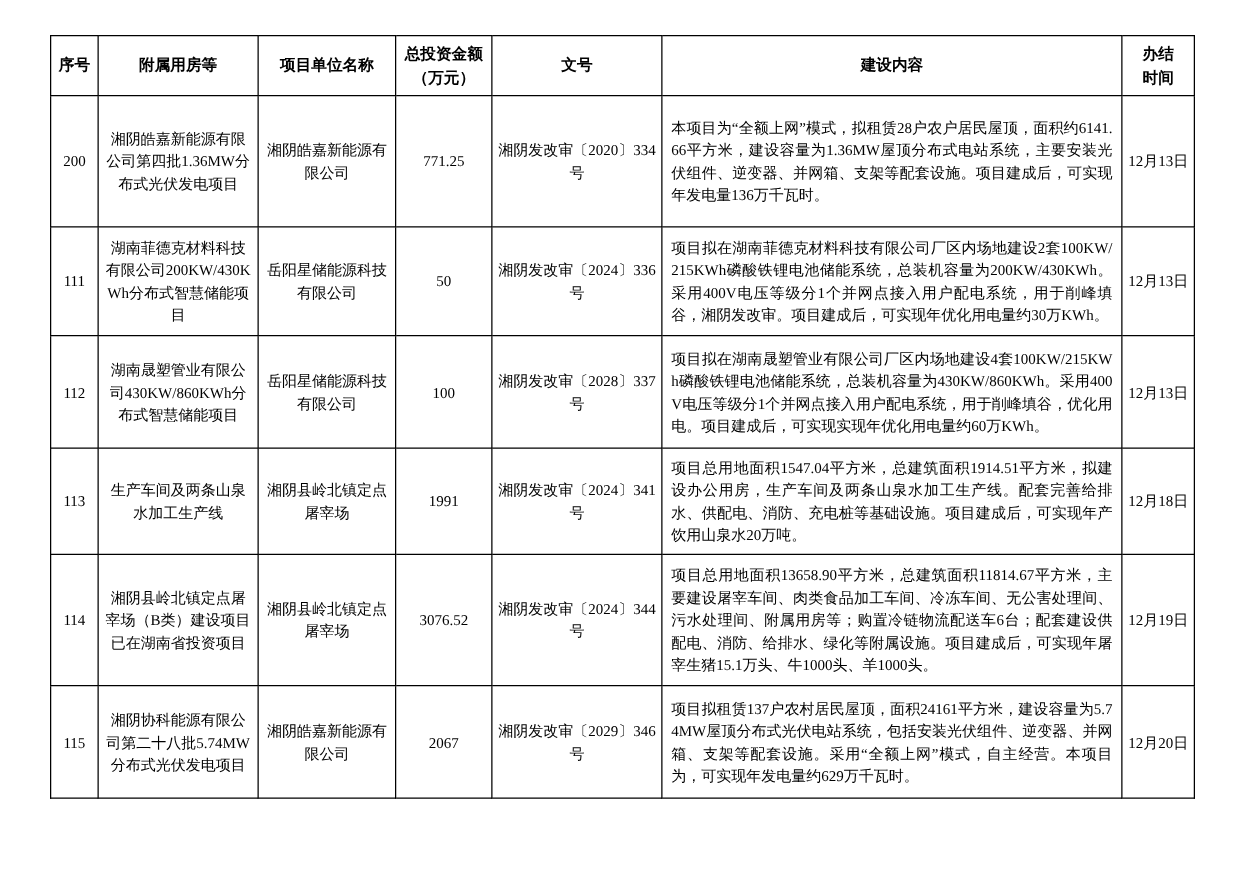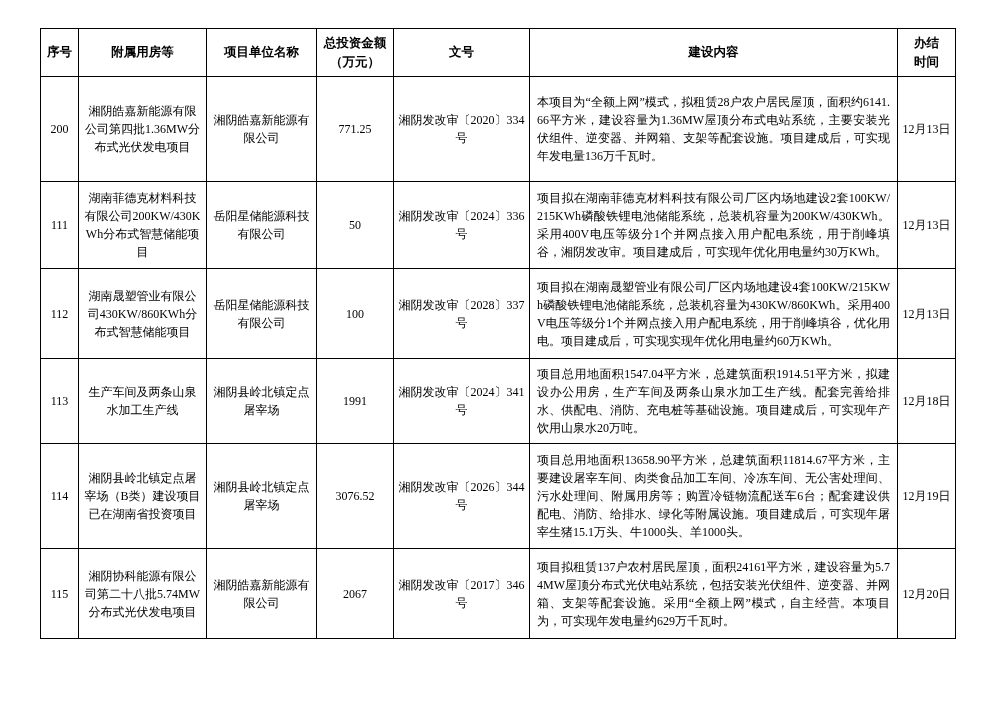--- a/index.html
+++ b/index.html
@@ -122,28 +122,28 @@
         <td>1991</td>
         <td>湘阴发改审〔2024〕341号</td>
         <td class="content-cell">项目总用地面积1547.04平方米，总建筑面积1914.51平方米，拟建设办公用房，生产车间及两条山泉水加工生产线。配套完善给排水、供配电、消防、充电桩等基础设施。项目建成后，可实现年产饮用山泉水20万吨。</td>
         <td>12月18日</td>
       </tr>
       <tr class="row-h-114">
         <td>114</td>
         <td>湘阴县岭北镇定点屠宰场（B类）建设项目已在湖南省投资项目</td>
         <td>湘阴县岭北镇定点屠宰场</td>
         <td>3076.52</td>
-        <td>湘阴发改审〔2026〕344号</td>
+        <td>湘阴发改审〔2024〕344号</td>
         <td class="content-cell">项目总用地面积13658.90平方米，总建筑面积11814.67平方米，主要建设屠宰车间、肉类食品加工车间、冷冻车间、无公害处理间、污水处理间、附属用房等；购置冷链物流配送车6台；配套建设供配电、消防、给排水、绿化等附属设施。项目建成后，可实现年屠宰生猪15.1万头、牛1000头、羊1000头。</td>
         <td>12月19日</td>
       </tr>
       <tr class="row-h-115">
         <td>115</td>
         <td>湘阴协科能源有限公司第二十八批5.74MW分布式光伏发电项目</td>
         <td>湘阴皓嘉新能源有限公司</td>
         <td>2067</td>
-        <td>湘阴发改审〔2017〕346号</td>
+        <td>湘阴发改审〔2029〕346号</td>
         <td class="content-cell">项目拟租赁137户农村居民屋顶，面积24161平方米，建设容量为5.74MW屋顶分布式光伏电站系统，包括安装光伏组件、逆变器、并网箱、支架等配套设施。采用“全额上网”模式，自主经营。本项目为，可实现年发电量约629万千瓦时。</td>
         <td>12月20日</td>
       </tr>
     </tbody>
   </table>
 </div>
 
 </body></html>

